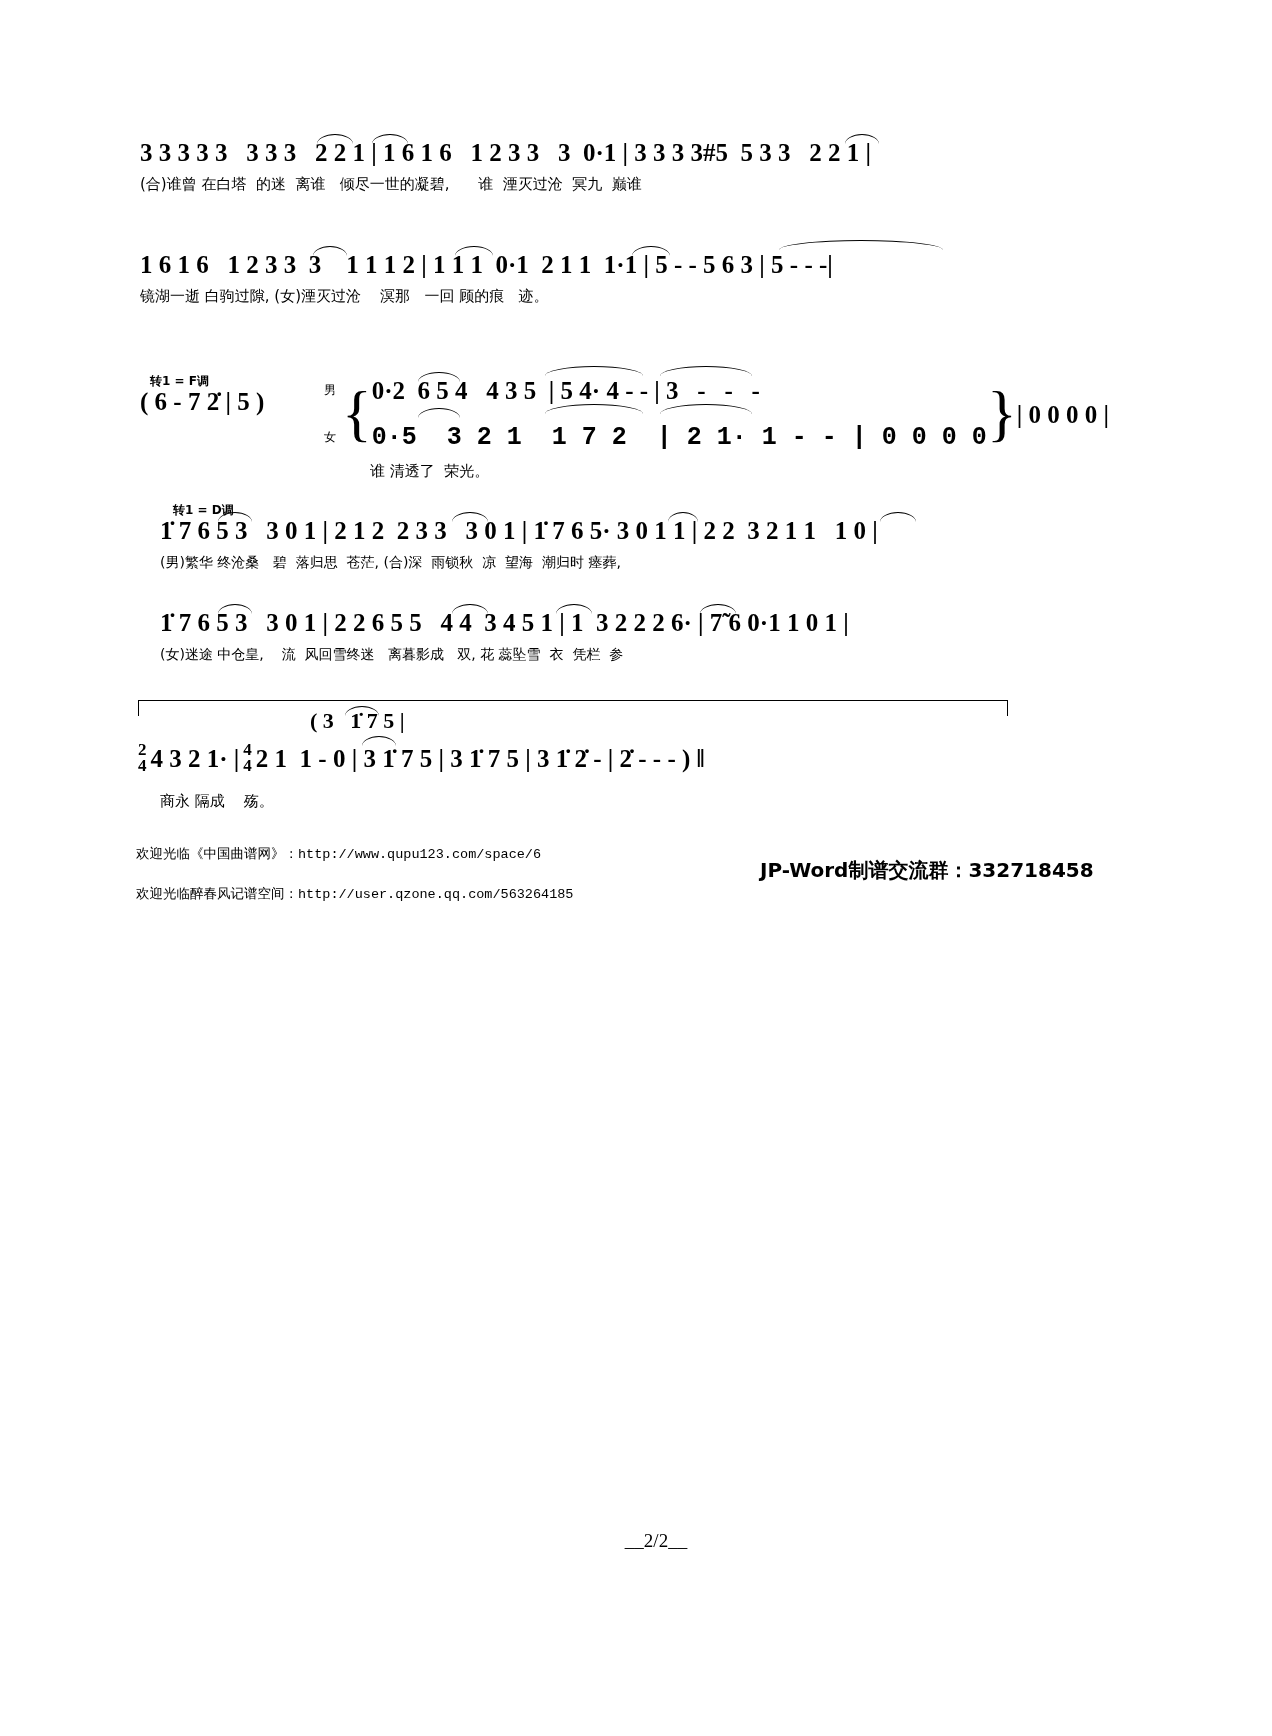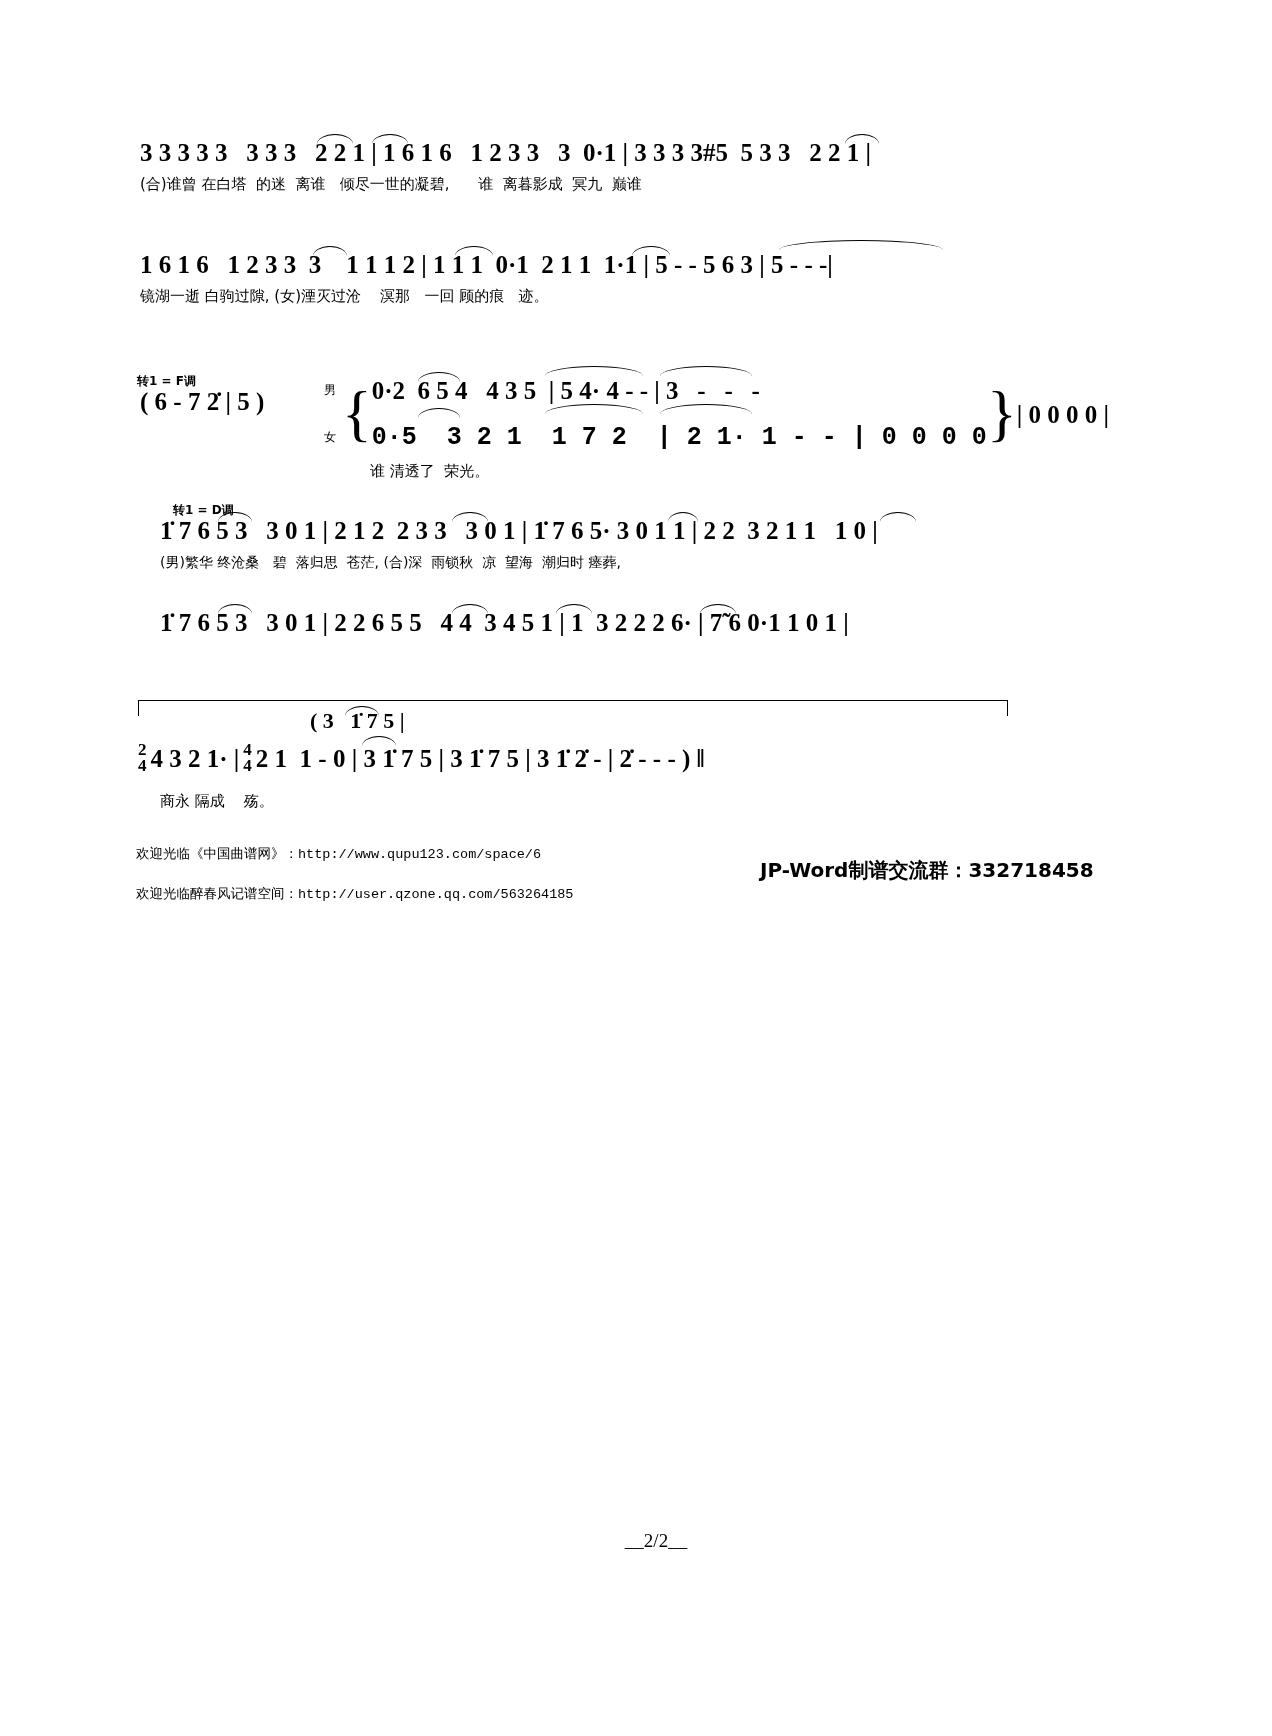--- a/index.html
+++ b/index.html
@@ -113,37 +113,37 @@
     border-left: 0; border-right: 0; border-bottom: 0;
   }
 </style>
 </head>
 <body>
 
 <div class="page">
 
   <div class="sys" style="top:140px;">
     <div class="notes">3 3 3 3 3   3 3 3   2 2 1 | 1 6 1 6   1 2 3 3   3  0·1 | 3 3 3 3#5  5 3 3   2 2 1 |</div>
-    <div class="lyrics">(合)谁曾 在白塔  的迷  离谁   倾尽一世的凝碧,      谁  离暮影成  冥九  巅谁</div>
+    <div class="lyrics">(合)谁曾 在白塔  的迷  离谁   倾尽一世的凝碧,      谁  湮灭过沧  冥九  巅谁</div>
   </div>
 
   <div class="tie" style="left:317px; top:134px; width:36px;"></div>
   <div class="tie" style="left:372px; top:134px; width:36px;"></div>
   <div class="tie" style="left:845px; top:134px; width:34px;"></div>
 
   <div class="sys" style="top:252px;">
     <div class="notes">1 6 1 6   1 2 3 3  3    1 1 1 2 | 1 1 1  0·1  2 1 1  1·1 | 5 - - 5 6 3 | 5 - - -|</div>
     <div class="lyrics">镜湖一逝 白驹过隙, (女)湮灭过沧    溟那   一回 顾的痕   迹。</div>
   </div>
   <div class="tie" style="left:313px; top:246px; width:34px;"></div>
   <div class="tie" style="left:455px; top:246px; width:38px;"></div>
   <div class="tie" style="left:632px; top:246px; width:38px;"></div>
   <div class="tie" style="left:779px; top:240px; width:164px;"></div>
 
-  <div class="keymark" style="position:absolute; left:137px; top:373px;">转1 = F调</div>
+  <div class="keymark" style="position:absolute; left:150px; top:373px;">转1 = F调</div>
   <div class="notes" style="position:absolute; left:140px; top:389px;">( 6 - 7 2̇ | 5 )</div>
 
   <div class="duet" style="top:378px; left:318px;">
     <div class="row" style="align-items:center;">
       <div style="display:flex; flex-direction:column; justify-content:center; margin-right:2px;">
         <span class="vlabel">男</span>
         <span class="vlabel" style="margin-top:30px;">女</span>
       </div>
       <span class="brace">{</span>
       <div style="display:flex; flex-direction:column;">
@@ -167,20 +167,21 @@
     <div class="notes">1̇ 7 6 5 3   3 0 1 | 2 1 2  2 3 3   3 0 1 | 1̇ 7 6 5· 3 0 1 1 | 2 2  3 2 1 1   1 0 |</div>
     <div class="lyrics small">(男)繁华 终沧桑   碧  落归思  苍茫, (合)深  雨锁秋  凉  望海  潮归时 瘗葬,</div>
   </div>
   <div class="tie" style="left:218px; top:512px; width:34px;"></div>
   <div class="tie" style="left:452px; top:512px; width:36px;"></div>
   <div class="tie" style="left:668px; top:512px; width:30px;"></div>
   <div class="tie" style="left:880px; top:512px; width:36px;"></div>
 
   <div class="sys" style="top:610px; left:160px;">
     <div class="notes">1̇ 7 6 5 3   3 0 1 | 2 2 6 5 5   4 4  3 4 5 1 | 1  3 2 2 2 6· | 7̃ 6 0·1 1 0 1 |</div>
+    <div class="lyrics small">(女)迷途 中仓皇,    流  风回雪终迷   离暮影成   双, 花 蕊坠雪  衣  凭栏  参</div>
   </div>
   <div class="tie" style="left:218px; top:604px; width:34px;"></div>
   <div class="tie" style="left:452px; top:604px; width:36px;"></div>
   <div class="tie" style="left:556px; top:604px; width:36px;"></div>
   <div class="tie" style="left:700px; top:604px; width:36px;"></div>
 
   <div class="rule" style="left:138px; top:700px; width:870px;"></div>
   <div class="vrule" style="left:138px; top:700px; height:16px;"></div>
   <div class="vrule" style="left:1007px; top:700px; height:16px;"></div>
 

